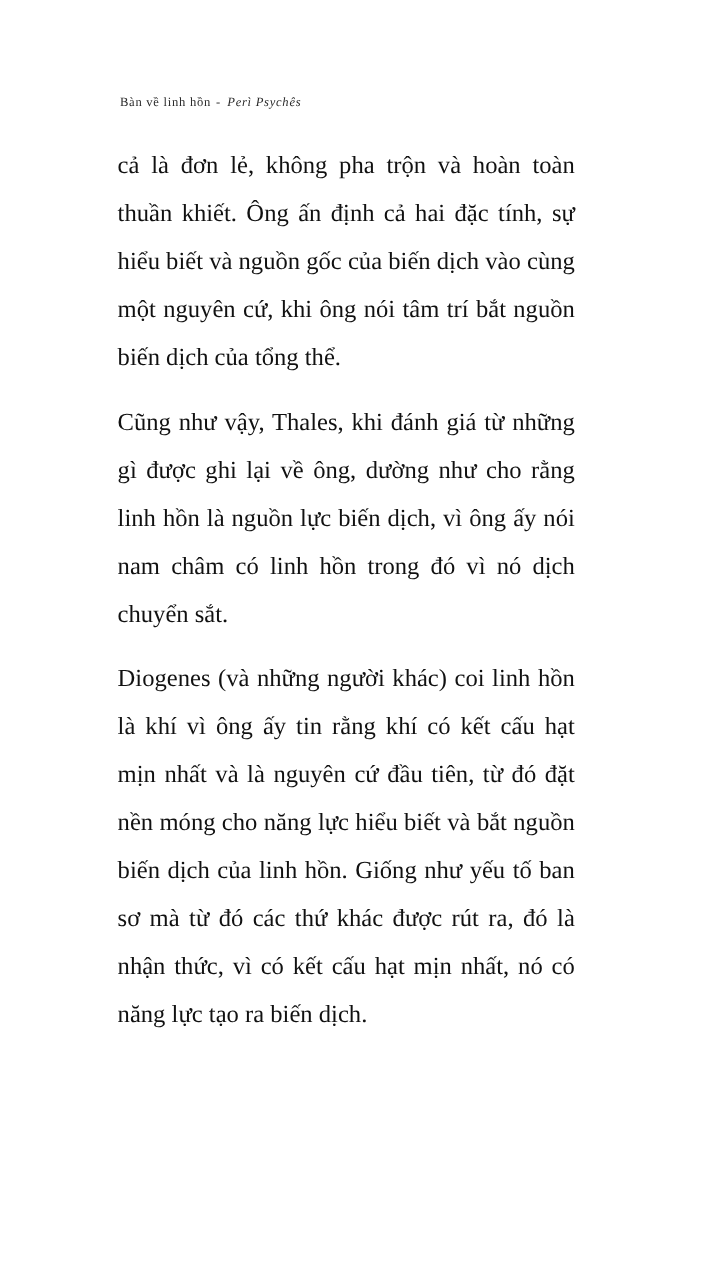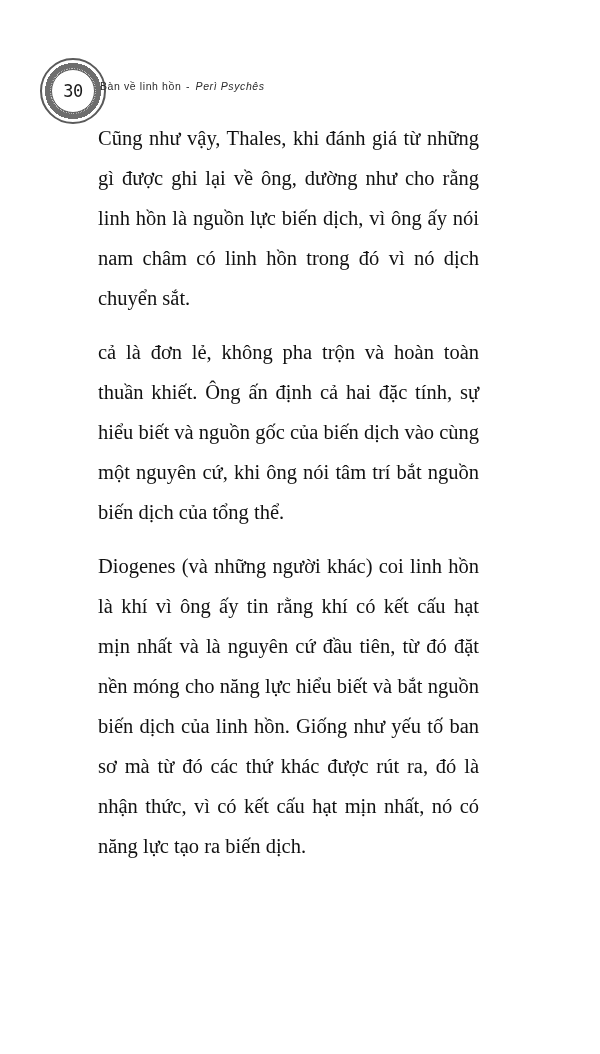--- a/index.html
+++ b/index.html
@@ -75,21 +75,21 @@
     font-family: "DejaVu Sans Mono", "Liberation Mono", monospace;
     font-size: 17px;
     color: #1a1a1a;
     letter-spacing: -0.5px;
   }
 
   .head-title {
     position: absolute;
     left: 60px;
     top: 22px;
-    font-family: Liberation Sans, sans-serif;
+    font-family: Liberation Serif, serif;
     font-size: 10.5px;
     letter-spacing: 0.6px;
     color: #2b2b2b;
     white-space: nowrap;
   }
   .head-title .rom { font-style: normal; }
   .head-title .ital { font-style: italic; padding-left: 1px; }
   .head-title .dash { padding: 0 1px; }
 
   
@@ -112,34 +112,28 @@
   .body-text p:last-child { margin-bottom: 0; }
   .body-text p.nojust { text-align: left; }
 </style>
 </head>
 <body>
 
 <div class="page">
 
   <div class="running-head">
 
-    <div class="page-number-ornament">
-      <div class="ring-outer"></div>
-      <div class="ring-band"></div>
-      <div class="ring-inner"></div>
-      <div class="pg-num">30</div>
-    </div>
 
     <div class="head-title">
       <span class="rom">Bàn về linh hồn</span>
       <span class="dash">-</span>
       <span class="ital">Perì Psychês</span>
     </div>
 
   </div>
 
   <div class="body-text">
+    <p>cả là đơn lẻ, không pha trộn và hoàn toàn thuần khiết. Ông ấn định cả hai đặc tính, sự hiểu biết và nguồn gốc của biến dịch vào cùng một nguyên cứ, khi ông nói tâm trí bắt nguồn biến dịch của tổng thể.</p>
     <p>Cũng như vậy, Thales, khi đánh giá từ những gì được ghi lại về ông, dường như cho rằng linh hồn là nguồn lực biến dịch, vì ông ấy nói nam châm có linh hồn trong đó vì nó dịch chuyển sắt.</p>
-    <p>cả là đơn lẻ, không pha trộn và hoàn toàn thuần khiết. Ông ấn định cả hai đặc tính, sự hiểu biết và nguồn gốc của biến dịch vào cùng một nguyên cứ, khi ông nói tâm trí bắt nguồn biến dịch của tổng thể.</p>
     <p>Diogenes (và những người khác) coi linh hồn là khí vì ông ấy tin rằng khí có kết cấu hạt mịn nhất và là nguyên cứ đầu tiên, từ đó đặt nền móng cho năng lực hiểu biết và bắt nguồn biến dịch của linh hồn. Giống như yếu tố ban sơ mà từ đó các thứ khác được rút ra, đó là nhận thức, vì có kết cấu hạt mịn nhất, nó có năng lực tạo ra biến dịch.</p>
   </div>
 
 </div>
 
 </body></html>

